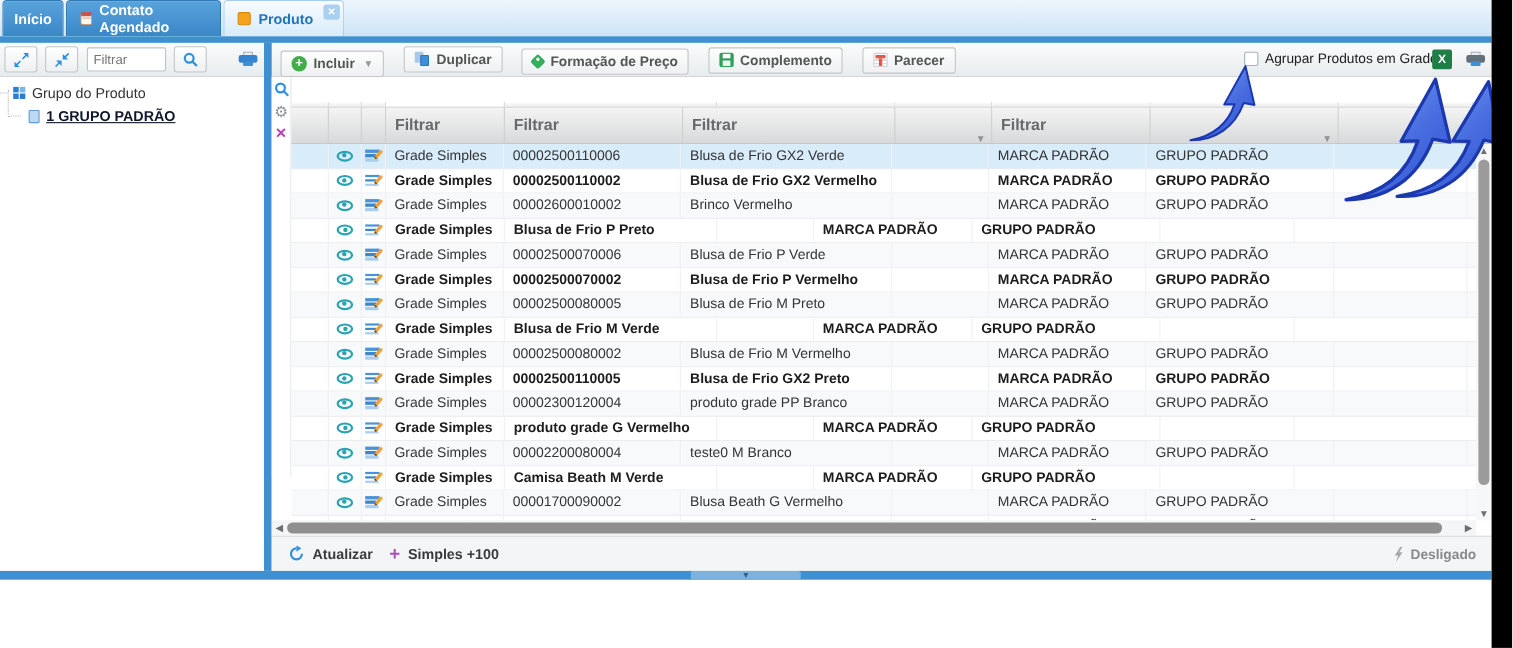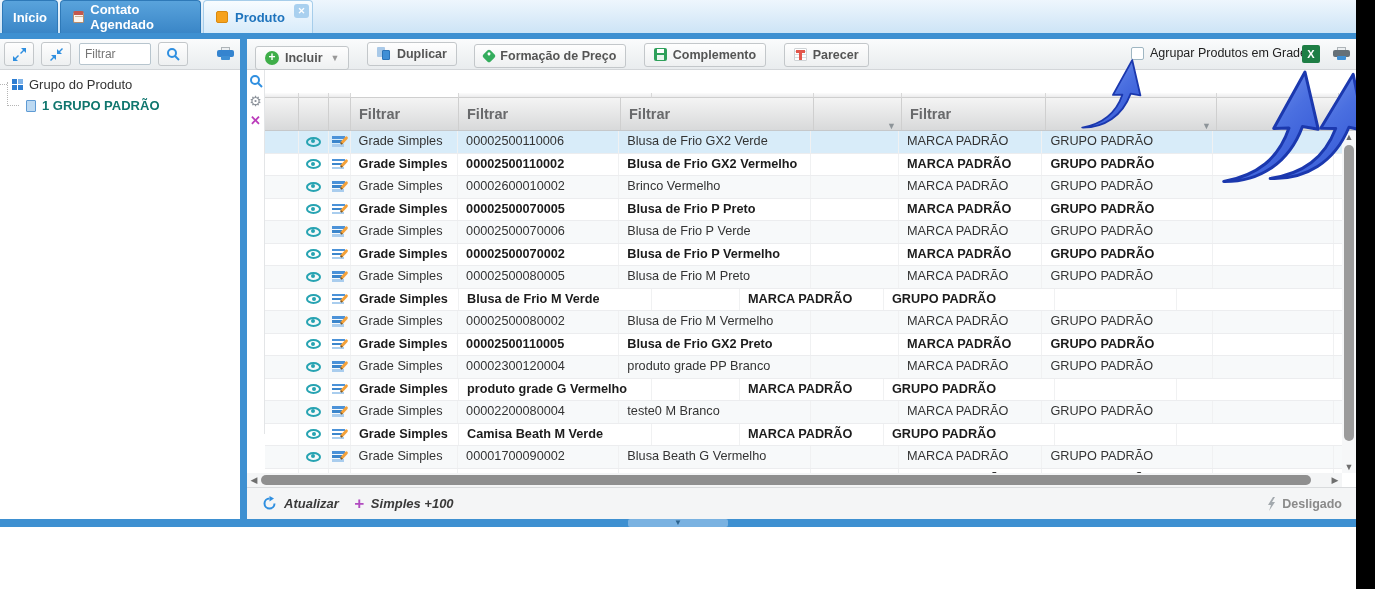--- a/index.html
+++ b/index.html
@@ -69,21 +69,21 @@
   .printer-icon { position:relative; width:17px; height:14px; }
   .printer-icon .paper { position:absolute; left:4px; top:0; width:9px; height:4px; background:#eceff1; border:1px solid #aeb4b8; }
   .printer-icon .bodyp { position:absolute; left:0; top:3px; width:17px; height:7px; background:#657078; border-radius:2px; }
   .printer-icon.blue .bodyp { background:#3584cf; }
   .printer-icon .tray { position:absolute; left:4px; top:9px; width:9px; height:4px; background:#3f8fd4; border-radius:1px; }
 
   
   .sidebar { position:absolute; left:0; top:70px; width:240px; height:449px; background:#fff; }
   .tree-row { position:absolute; display:flex; align-items:center; gap:6px; font-size:13px; color:#333; white-space:nowrap; }
   .tree-root { left:12px; top:7px; }
-  .tree-child { left:26px; top:28px; font-weight:bold; color:#0f766e; }
+  .tree-child { left:26px; top:28px; font-weight:bold; color:#0f172a;text-decoration:underline; }
   .grid4 { width:11px; height:11px; display:grid; grid-template-columns:5px 5px; grid-template-rows:5px 5px; gap:1px; }
   .grid4 i { background:#2d7dd2; }
   .grid4 i:nth-child(2) { background:#7fb3e8; }
   .page-icon { width:10px; height:12px; background:#bcd9f2; border:1px solid #5f9bd4; border-radius:1px; }
   .tree-vline { position:absolute; left:7px; top:12px; height:22px; border-left:1px dotted #b5b5b5; }
   .tree-hdash1 { position:absolute; left:0; top:14px; width:7px; border-top:1px dotted #b5b5b5; }
   .tree-hdash2 { position:absolute; left:7px; top:35px; width:12px; border-top:1px dotted #b5b5b5; }
   .splitter { position:absolute; left:240px; top:39px; width:7px; height:480px; background:#3e90d1; }
 
   
@@ -128,21 +128,21 @@
   
   .vsb { position:absolute; left:1095px; top:61px; width:14px; height:342px; background:#f6f7f8; }
   .vsb .thumb { position:absolute; left:2px; top:14px; width:10px; height:296px; background:#9b9b9b; border-radius:5px; }
   .sb-arrow { position:absolute; font-size:9px; color:#6e6e6e; width:14px; text-align:center; }
   .hsb { position:absolute; left:0; top:403px; width:1095px; height:14px; background:#f4f5f6; }
   .hsb .thumb { position:absolute; left:14px; top:2px; width:1050px; height:10px; background:#8f8f8f; border-radius:5px; }
 
   
   .gfooter { position:absolute; left:247px; top:487px; width:1109px; height:32px; background:#f4f5f6; border-top:1px solid #d9dbdd;
     display:flex; align-items:center; font-size:13px; font-weight:bold; color:#3a3a3a; }
-  .gfooter .item { display:flex; align-items:center; gap:7px; margin-left:15px;font-style:italic; }
+  .gfooter .item { display:flex; align-items:center; gap:7px; margin-left:15px; }
   .plus-m { color:#b14cc0; font-size:17px; font-weight:bold; }
   .status { margin-left:auto; margin-right:14px; display:flex; align-items:center; gap:6px; color:#8a8a8a; font-size:12.5px; }
 
   
   .bottom-strip { position:absolute; left:0; top:519px; width:1356px; height:8px; background:#3e90d1; }
   .collapse-handle { position:absolute; left:50%; transform:translateX(-50%); top:0; width:100px; height:8px;
     background:#7ab2e1; border-radius:2px; text-align:center; }
   .collapse-handle span { display:block; font-size:8px; line-height:7px; color:#2d648f; }
 
   
@@ -394,21 +394,20 @@
           </div>
     <div class="cell c-edit">
             <span class="edit-icon">
               <i class="l1"></i>
               <i class="l2"></i>
               <i class="l3"></i>
               <i class="pen"></i>
             </span>
           </div>
     <div class="cell c-tipo">Grade Simples</div>
-    <div class="cell c-codigo">00002500070005</div>
     <div class="cell c-desc">Blusa de Frio P Preto</div>
     <div class="cell c-tprod"></div>
     <div class="cell c-marca">MARCA PADRÃO</div>
     <div class="cell c-grupo">GRUPO PADRÃO</div>
     <div class="cell c-carac"></div>
     <div class="cell c-cor"></div>
   </div>
         <div class="grid-row">
     <div class="cell c-blank"></div>
     <div class="cell c-eye">

